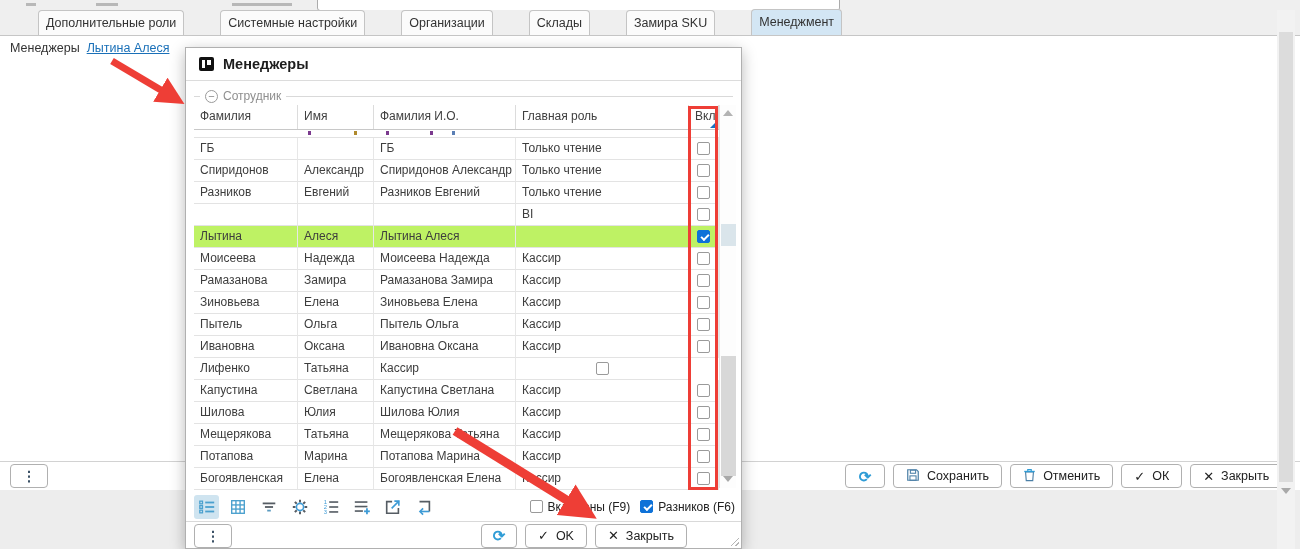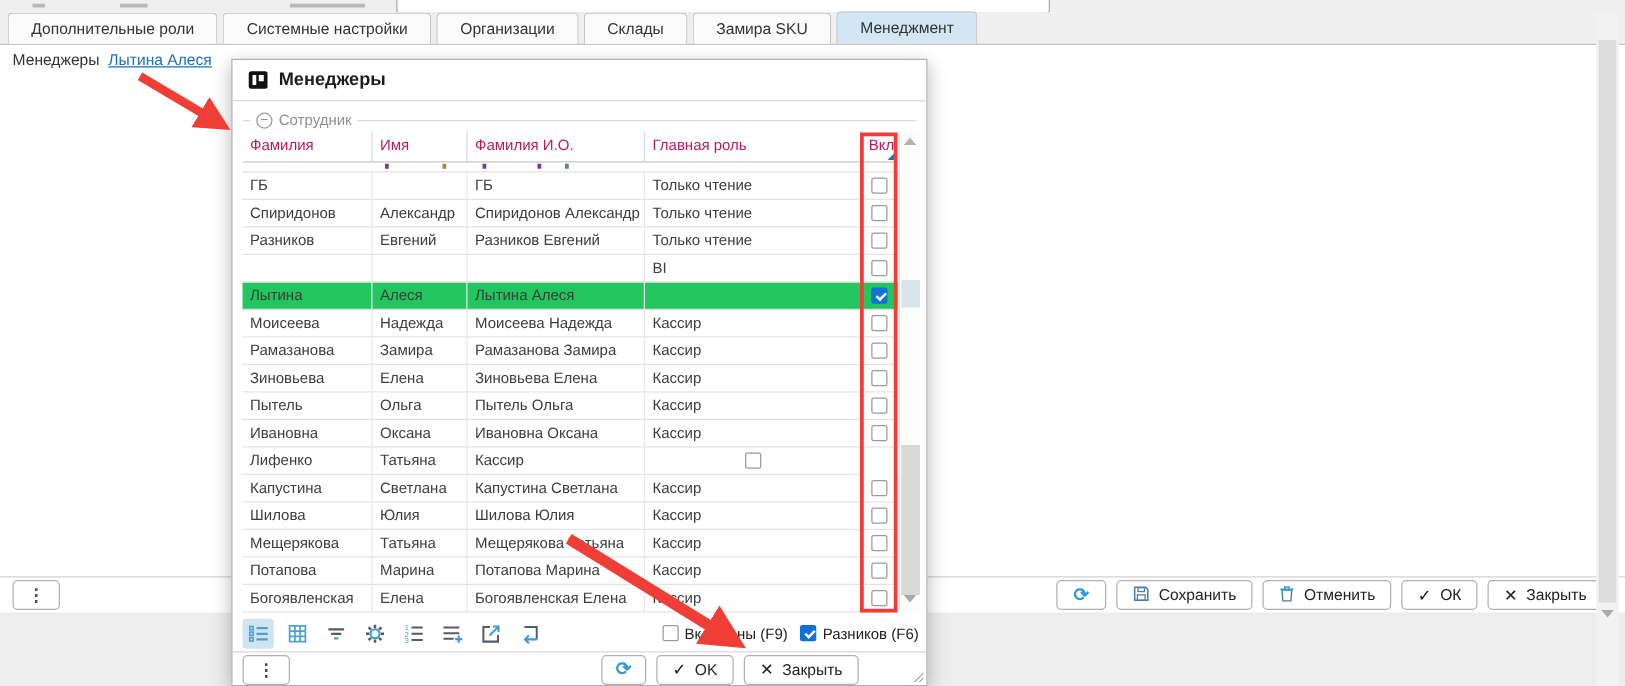--- a/index.html
+++ b/index.html
@@ -8,22 +8,22 @@
   .abs{position:absolute;}
 
   
   .top-strip{left:0;top:0;width:1300px;height:10px;background:#efefef;border-bottom:0;overflow:hidden;}
   .top-input-fragment{left:317px;top:-6px;width:521px;height:15px;background:#fff;border:1px solid #ababab;border-radius:3px;}
   .frag{background:#8a8a8a;opacity:.55;height:3px;top:3px;}
 
   
   .tab-bar{left:0;top:10px;width:1300px;height:26px;background:#efefef;border-bottom:1px solid #c6c6c6;
            display:flex;align-items:flex-end;padding-left:6px;box-sizing:border-box;gap:4px;}
-  .tab{height:24px;line-height:24px;padding:0 18px;font-size:12.5px;color:#333;background:#fbfbfb;
-       border:1px solid #c4c4c4;border-bottom:none;border-radius:4px 4px 0 0;white-space:nowrap;cursor:default;}
+  .tab{height:24px;line-height:24px;padding:0 7px;font-size:12.5px;color:#333;background:#fbfbfb;
+       border:1px solid #c4c4c4;border-bottom:none;border-radius:4px 4px 0 0;white-space:nowrap;cursor:default;margin-left:32px;}
   .tab.active{background:#d3e6f4;position:relative;height:25px;line-height:25px;}
 
   
   .content-bg{left:0;top:36px;width:1300px;height:425px;background:#fff;}
   .managers-row{left:10px;top:41px;display:flex;gap:7px;align-items:center;font-size:12.5px;}
   .managers-label{color:#333;}
   .managers-link{color:#1a70b8;text-decoration:underline;cursor:pointer;}
 
   
   .main-scroll{left:1277px;top:10px;width:18px;height:539px;background:#f2f2f2;}
@@ -56,29 +56,29 @@
   .gline{height:1px;background:#d9d9d9;}
   .gline.short{width:6px;}
   .gline.long{flex:1;}
   .circle-minus{width:13px;height:13px;border:1px solid #9a9a9a;border-radius:50%;color:#8a8a8a;
                 font-size:11px;line-height:11px;text-align:center;box-sizing:border-box;}
   .group-label{font-size:12px;color:#8f8f8f;}
 
   
   .table{left:8px;top:57px;width:542px;position:absolute;}
   .thead{display:grid;grid-template-columns:104px 76px 142px 173px 30px;height:24px;border-bottom:1px solid #c8c8c8;}
-  .th{font-size:12px;color:#be185d;line-height:23px;padding-left:6px;border-right:1px solid #dcdcdc;
+  .th{font-size:12px;color:#404040;line-height:23px;padding-left:6px;border-right:1px solid #dcdcdc;
       overflow:hidden;white-space:nowrap;position:relative;box-sizing:border-box;}
   .sort-corner{position:absolute;right:1px;bottom:1px;width:0;height:0;
                border-left:7px solid transparent;border-bottom:7px solid #1673c4;}
   .clip-row{height:7px;border-bottom:1px solid #e2e2e2;position:relative;overflow:hidden;width:525px;}
   .clip-row i{position:absolute;top:1px;width:3px;height:4px;background:#7b3a8e;}
   .rows{width:525px;}
   .trow{display:grid;grid-template-columns:104px 76px 142px 173px 30px;height:22px;background:#fff;}
-  .trow.selected{background:#22c55e;}
+  .trow.selected{background:#bef264;}
   .td{font-size:12px;color:#3d3d3d;line-height:21px;padding-left:6px;border-right:1px solid #e7e7e7;
       border-bottom:1px solid #e3e3e3;overflow:hidden;white-space:nowrap;box-sizing:border-box;}
   .td.cb{display:flex;align-items:center;justify-content:center;padding-left:0;}
   .checkbox{width:13px;height:13px;border:1px solid #9a9a9a;border-radius:2px;background:#fff;box-sizing:border-box;position:relative;}
   .checkbox.checked{background:#0e72d8;border-color:#0e72d8;}
   .checkbox.checked:after{content:"";position:absolute;left:2.5px;top:3px;width:6px;height:3px;
                           border-left:2px solid #fff;border-bottom:2px solid #fff;transform:rotate(-45deg);}
 
   
   .tscroll{position:absolute;left:525px;top:0;width:17px;height:383px;background:#fdfdfd;border-left:1px solid #e5e5e5;box-sizing:border-box;}

